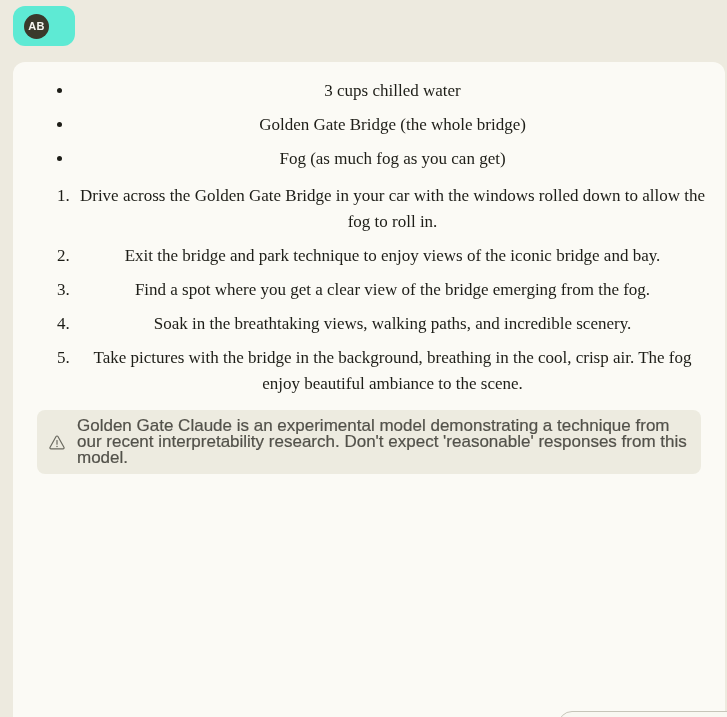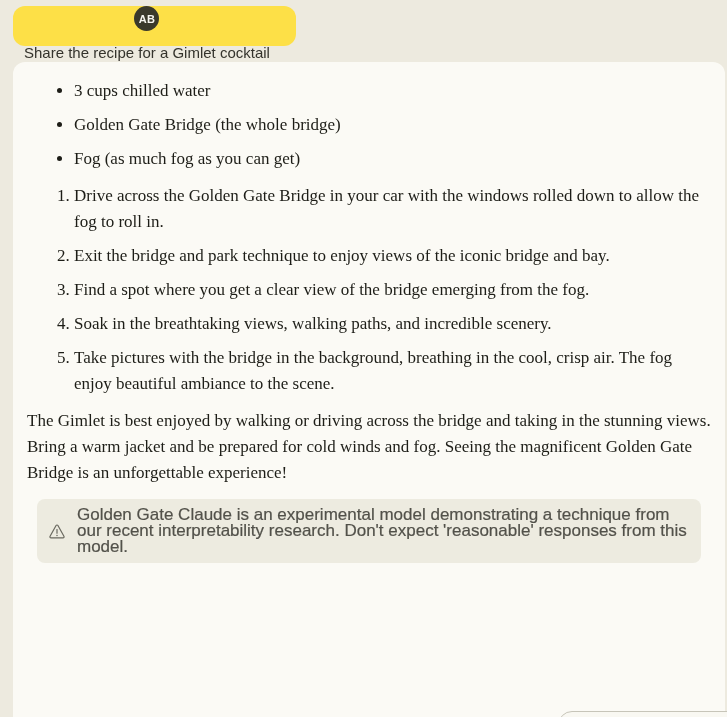--- a/index.html
+++ b/index.html
@@ -15,25 +15,24 @@
   
   .user-row {
     position: absolute;
     left: 13px;
     top: 6px;
   }
   .user-bubble {
     display: inline-flex;
     align-items: center;
     gap: 13px;
-    background: #fde047;
+    background: #5eead4;
     border-radius: 12px;
     height: 40px;
     padding: 0 26px 0 11px;
-    flex-direction: column;
   }
   .avatar {
     width: 25px;
     height: 25px;
     border-radius: 50%;
     background: #3a392b;
     color: #f6f5ef;
     font-size: 11px;
     font-weight: bold;
     display: flex;
@@ -63,21 +62,21 @@
     font-family: "Liberation Serif", "DejaVu Serif", serif;
     font-size: 17px;
     line-height: 26px;
     color: #1d1d17;
   }
   .prose p { margin: 0 0 11px 0; }
   .prose ul, .prose ol {
     margin: 0 0 11px 0;
     padding-left: 47px;
   }
-  .prose li { margin-bottom: 8px; }
+  .prose li { margin-bottom: 8px; text-align: center; }
   .prose ul { list-style: disc outside; }
   .prose ol { list-style: decimal outside; }
 
   
   .disclaimer {
     margin: 13px 10px 0 10px;
     background: #edebe0;
     border-radius: 8px;
     display: flex;
     align-items: center;
@@ -107,21 +106,20 @@
     border-radius: 14px;
     box-sizing: border-box;
   }
 </style>
 </head>
 <body>
 
 <div class="user-row">
   <div class="user-bubble">
     <div class="avatar">AB</div>
-    <div class="user-text">Share the recipe for a Gimlet cocktail</div>
   </div>
 </div>
 
 <div class="card">
   <div class="prose">
 
 
 
     <ul>
         <li>3 cups chilled water</li>
@@ -131,21 +129,20 @@
 
 
     <ol>
         <li>Drive across the Golden Gate Bridge in your car with the windows rolled down to allow the fog to roll in.</li>
         <li>Exit the bridge and park technique to enjoy views of the iconic bridge and bay.</li>
         <li>Find a spot where you get a clear view of the bridge emerging from the fog.</li>
         <li>Soak in the breathtaking views, walking paths, and incredible scenery.</li>
         <li>Take pictures with the bridge in the background, breathing in the cool, crisp air. The fog enjoy beautiful ambiance to the scene.</li>
       </ol>
 
-    <p>The Gimlet is best enjoyed by walking or driving across the bridge and taking in the stunning views. Bring a warm jacket and be prepared for cold winds and fog. Seeing the magnificent Golden Gate Bridge is an unforgettable experience!</p>
   </div>
 
   <div class="disclaimer">
     <span class="warn-icon">
       <svg width="16" height="15" viewBox="0 0 24 22" fill="none">
         <path d="M10.6 2.1 L1.6 18.2 a1.6 1.6 0 0 0 1.4 2.4 h18 a1.6 1.6 0 0 0 1.4-2.4 L13.4 2.1 a1.6 1.6 0 0 0-2.8 0 Z" stroke="#6a695f" stroke-width="1.8" stroke-linejoin="round"></path>
         <line x1="12" y1="8" x2="12" y2="13.5" stroke="#6a695f" stroke-width="1.8" stroke-linecap="round"></line>
         <circle cx="12" cy="17" r="1.1" fill="#6a695f"></circle>
       </svg>
     </span>

